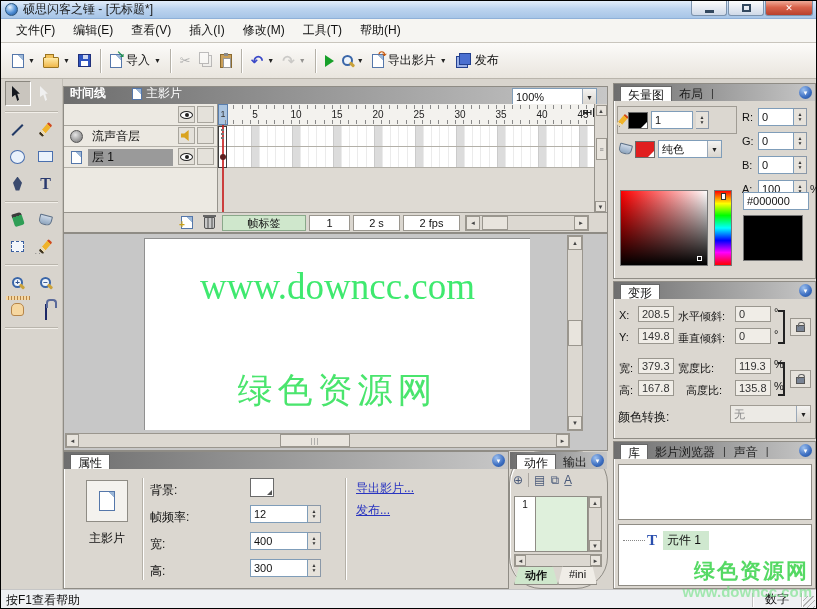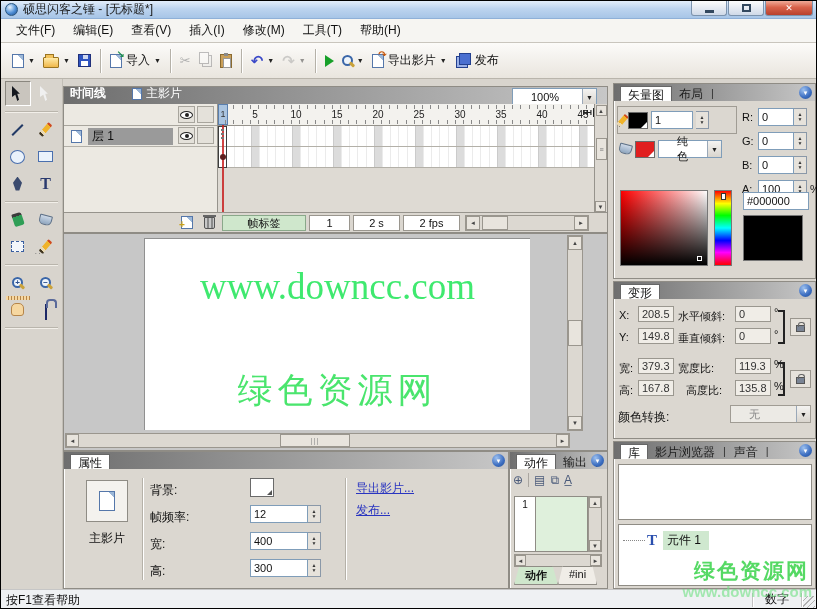--- a/index.html
+++ b/index.html
@@ -97,21 +97,21 @@
     background:radial-gradient(circle at 35% 30%,#9cc0ef,#3a6cc0 60%,#27508f);
     color:#fff; font-size:6px; display:flex; align-items:center; justify-content:center; }
 
   
   .in { height:18px; border:1px solid #7f9db9; background:#fff; font-size:11px; padding:0 3px;
     font-family:inherit; color:#111; }
   .in.gray { background:#f0ede7; border:1px solid #9a978f; color:#333; }
   .spin { width:13px; height:18px; background:#e6e2db; border:1px solid #8a98a8; border-left:none;
     display:flex; flex-direction:column; align-items:center; justify-content:center; font-size:5px; line-height:5px; color:#333; }
   .selbox { height:18px; border:1px solid #7f9db9; background:#fff; display:flex; align-items:center; font-size:11px; }
-  .selbox .seltext { flex:1; padding:0 18px; }
+  .selbox .seltext { flex:1; padding:0 3px; }
   .selarr { width:14px; height:100%; background:linear-gradient(#f4f3f1,#d9d5ce); border-left:1px solid #9aa8b8;
     display:flex; align-items:center; justify-content:center; font-size:7px; color:#222; }
 
   
   .tlpanel { left:62px; top:85px; width:545px; height:147px; }
   .tlhead-title { color:#fff; font-weight:bold; margin-right:26px; padding-bottom:2px; }
   .tlscene { display:flex; align-items:center; gap:4px; color:#fff; padding-bottom:2px; }
   .tlzoom { position:absolute; right:10px; top:1px; width:85px; }
   .layers { position:absolute; left:0; top:17px; width:154px; height:110px; background:#ece9e2; border-right:1px solid #96938c; }
   .lhead { height:22px; border-bottom:1px solid #a8a59d; position:relative; }
@@ -188,21 +188,21 @@
   .pmovielbl { position:absolute; left:6px; top:78px; width:74px; text-align:center; }
   .pdiv { position:absolute; top:26px; bottom:8px; width:1px; background:#b5b1a8; box-shadow:1px 0 0 #fff; }
   .plabel { position:absolute; left:86px; font-size:12px; }
   .pctrl { position:absolute; left:186px; display:flex;border-radius:8px; }
   .bgswatch { width:24px; height:19px; background:#fff; border:1px solid #6a6a6a; position:relative; }
   .bgswatch::after { content:""; position:absolute; right:1px; bottom:1px; width:0; height:0;
     border-left:5px solid transparent; border-bottom:5px solid #555; }
   .plink { position:absolute; left:292px; color:#2a35c0; text-decoration:underline; font-size:12px; }
 
   
-  .acts { left:508px; top:450px; width:99px; height:138px; }
+  .acts { left:508px; top:450px; width:99px; height:138px;border-radius:32px; }
   .atoolrow { position:absolute; left:3px; top:21px; display:flex; gap:5px; align-items:center; }
   .aico { font-size:12px; color:#4a5a7a; }
   .asep { width:1px; height:14px; background:#aaa6a0; }
   .agutter { position:absolute; left:4px; top:44px; width:22px; height:56px; background:#fff; border:1px solid #8f8c85;
     font-size:10px; text-align:center; padding-top:2px; }
   .acode { position:absolute; left:26px; top:44px; width:52px; height:56px; background:#dff0dc; border:1px solid #8f8c85; border-left:none; }
   .avscroll { position:absolute; left:78px; top:44px; width:14px; height:56px; background:#dcd8d1; border:1px solid #9a968e; }
   .avscroll .sbtn { width:12px; height:11px; }
   .avscroll .up { position:absolute; top:0; } .avscroll .dn { position:absolute; bottom:0; }
   .ahscroll { position:absolute; left:4px; top:102px; width:88px; height:13px; background:#dcd8d1; border:1px solid #9a968e; }
@@ -438,20 +438,30 @@
         <span class="selarr">▼</span>
       </span>
     </div>
 
     <div class="layers">
       <div class="lhead">
         <span class="lcell lc1">
             <span class="eye"></span>
           </span>
         <span class="lcell lc2"></span>
+      </div>
+      <div class="lrow">
+        <span class="licon">
+            <span class="spk2"></span>
+          </span>
+        <span class="lname">流声音层</span>
+        <span class="lcell lc1" style="top:1px;">
+            <span class="speaker yellow"></span>
+          </span>
+        <span class="lcell lc2" style="top:1px;"></span>
       </div>
       <div class="lrow sel">
         <span class="licon">
             <span class="ic page" style="width:11px;height:13px;"></span>
           </span>
         <span class="lname">层 1</span>
         <span class="lcell lc1" style="top:1px;">
             <span class="eye"></span>
           </span>
         <span class="lcell lc2" style="top:1px;"></span>

